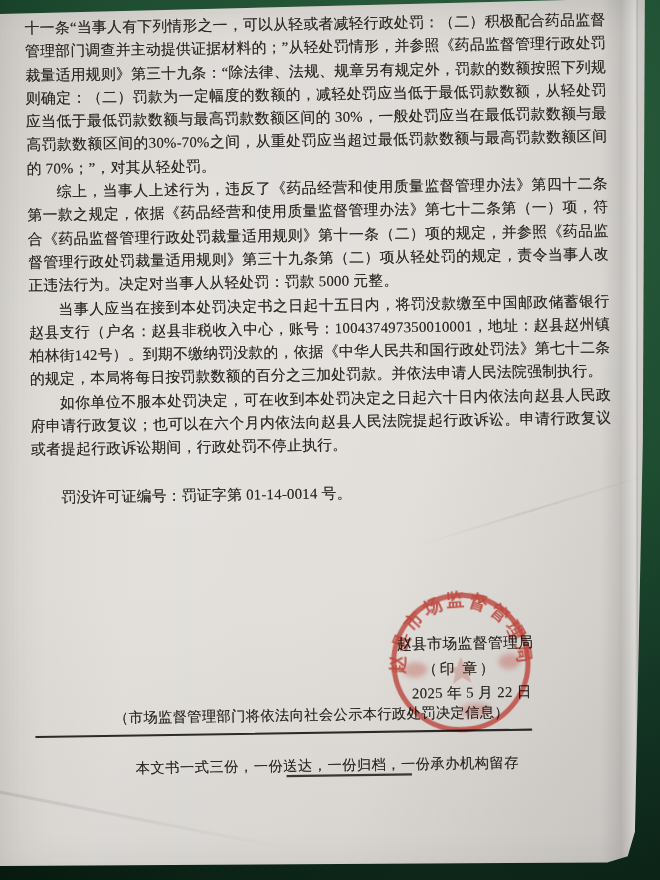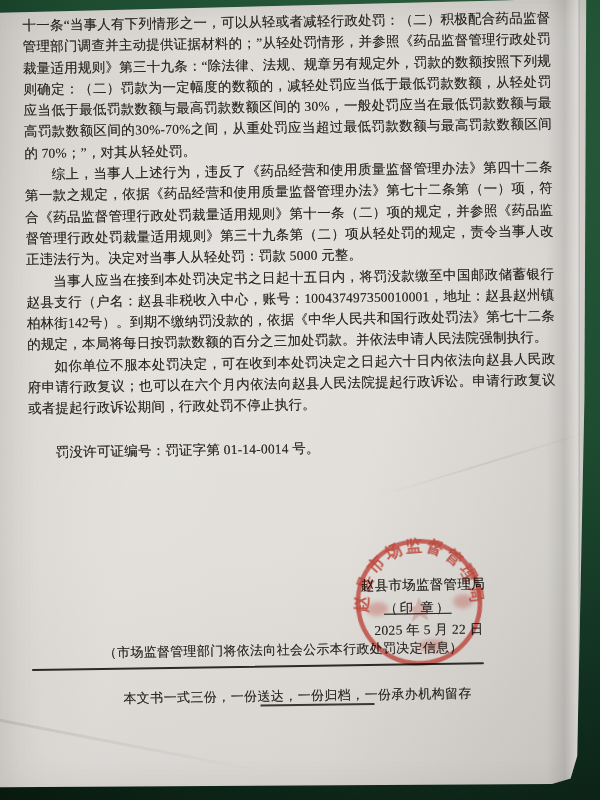--- a/index.html
+++ b/index.html
@@ -32,21 +32,21 @@
     position:absolute;left:28px;top:11px;width:528px;
     font-size:13.5px;line-height:21.3px;color:#2b2824;
     text-align:justify;letter-spacing:.2px;
     text-shadow:0 0 .5px rgba(40,35,30,.55);
   }
   .doc-body p{margin:0;}
   .doc-body p.indent{text-indent:2em;}
   .permit-line{margin-top:22px !important;text-indent:2em;}
   .sig{position:absolute;color:#2b2824;font-size:13.5px;letter-spacing:.3px;text-shadow:0 0 .5px rgba(40,35,30,.5);}
   .sig-agency{left:358px;top:578px;}
-  .sig-sealnote{left:381px;top:601px;letter-spacing:2px;text-decoration:underline;}
+  .sig-sealnote{left:381px;top:601px;letter-spacing:2px;}
   .sig-date{left:371px;top:623px;}
   .sig-disclosure{left:100px;top:641px;font-size:13px;}
   .rule{position:absolute;left:28px;top:665px;width:452px;height:2px;background:#2c2a27;border-radius:1px;}
   .footer-note{position:absolute;left:119px;top:687px;font-size:13px;color:#2b2824;letter-spacing:.4px;text-shadow:0 0 .5px rgba(40,35,30,.5);}
   .footer-underline{position:absolute;left:256px;top:704px;width:114px;height:1.5px;background:#3a3733;}
   
   .seal{position:absolute;left:340px;top:528px;width:152px;height:152px;
     mix-blend-mode:multiply;opacity:.88;transform:rotate(-3deg);}
 </style>
 </head>

